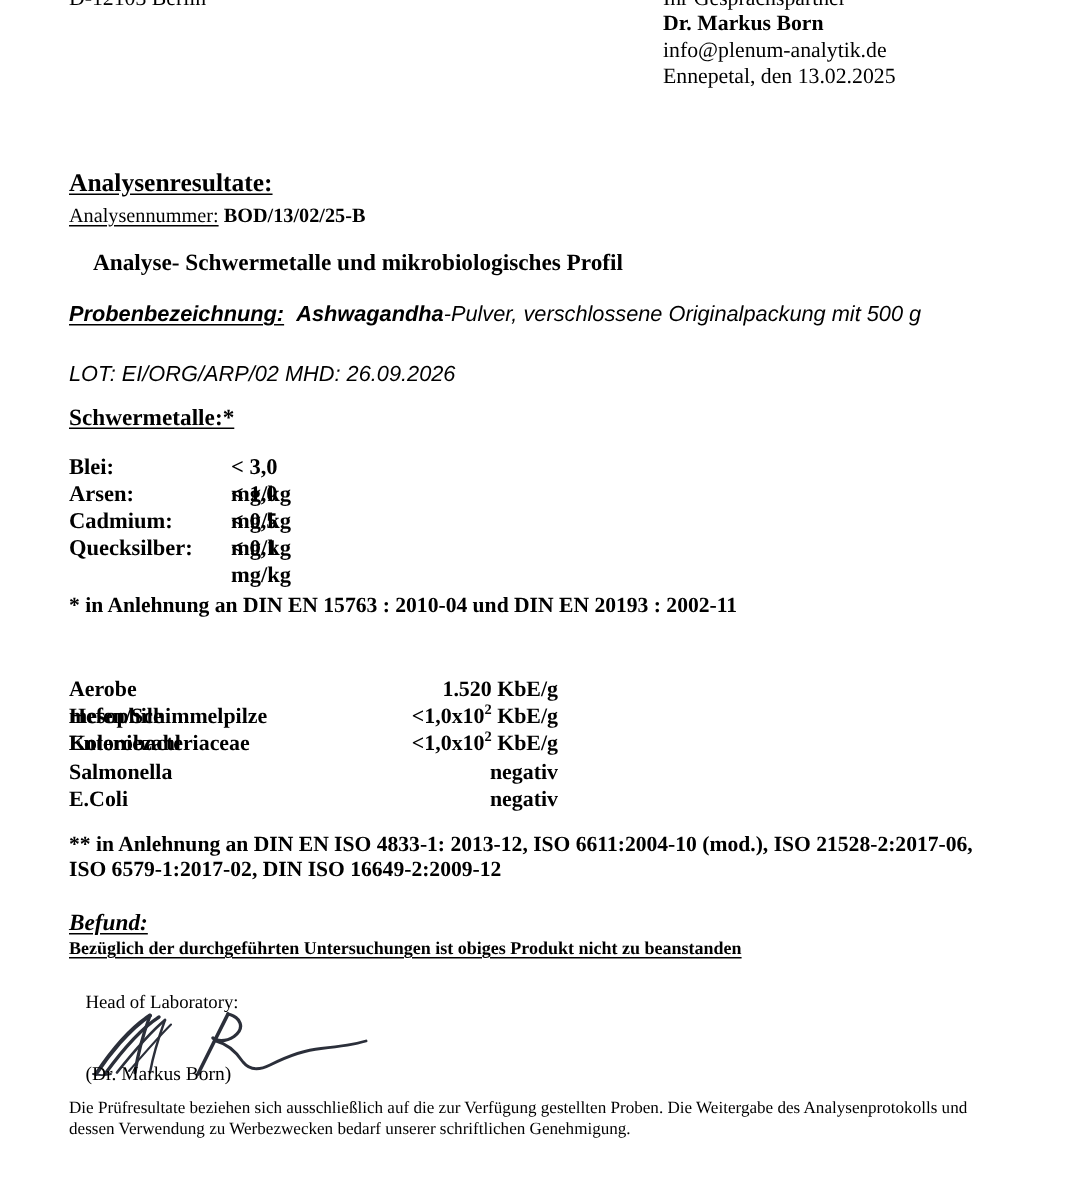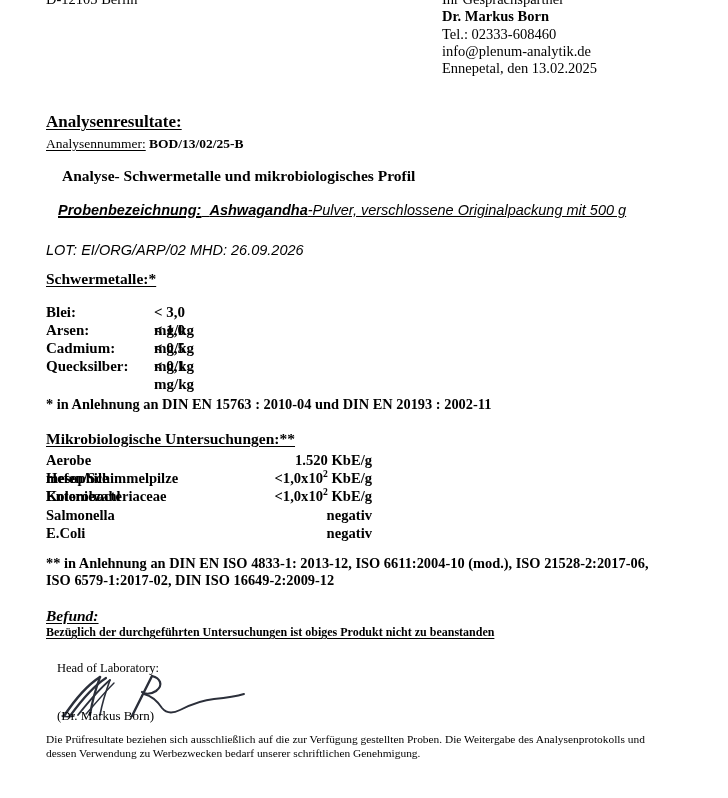--- a/index.html
+++ b/index.html
@@ -131,35 +131,34 @@
 </head>
 <body>
 
 <div class="page">
 
   <div class="hdr-left">D-12103 Berlin</div>
 
   <div class="hdr-right">
     <div>Ihr Gesprächspartner</div>
     <div class="b">Dr. Markus Born</div>
-    <div>Tel.: 02333-608460</div>
     <div>info@plenum-analytik.de</div>
     <div>Ennepetal, den 13.02.2025</div>
   </div>
 
   <div class="blk h-main" style="left:46px; top:112px;">Analysenresultate:</div>
 
   <div class="blk anr" style="left:46px; top:136px;">
     <span class="lbl">Analysennummer:</span>
     <span class="val">BOD/13/02/25-B</span>
   </div>
 
   <div class="blk h-sub" style="left:32px; top:167px;margin-left:30px;">Analyse- Schwermetalle und mikrobiologisches Profil</div>
 
-  <div class="blk sansline" style="left:58px; top:202px;text-decoration:underline;">
+  <div class="blk sansline" style="left:46px; top:202px;">
     <span class="lblb">Probenbezeichnung:</span><span>&nbsp; </span><span class="strong">Ashwagandha</span><span>-Pulver, verschlossene Originalpackung mit 500 g</span>
   </div>
 
   <div class="blk sansline" style="left:46px; top:242px;">LOT: EI/ORG/ARP/02   MHD: 26.09.2026</div>
 
   <div class="blk sect-head" style="left:46px; top:270px;">Schwermetalle:*</div>
 
   <div class="kv-table metals" style="left:46px; top:303px;">
     <span class="kv-row">
       <span class="k">Blei:</span>
@@ -174,21 +173,20 @@
       <span class="v">&lt; 0,5 mg/kg</span>
     </span>
     <span class="kv-row">
       <span class="k">Quecksilber:</span>
       <span class="v">&lt; 0,1 mg/kg</span>
     </span>
   </div>
 
   <div class="blk note" style="left:46px; top:396px;">* in Anlehnung an DIN EN 15763 : 2010-04 und DIN EN 20193 : 2002-11</div>
 
-  <div class="blk sect-head" style="left:46px; top:430px;">Mikrobiologische Untersuchungen:**</div>
 
   <div class="kv-table micro" style="left:46px; top:451px;">
     <span class="kv-row">
       <span class="k">Aerobe mesophile Koloniezahl</span>
       <span class="v">1.520 KbE/g</span>
     </span>
     <span class="kv-row">
       <span class="k">Hefen/Schimmelpilze</span>
       <span class="v"><span>&lt;1,0x10</span><sup>2</sup><span> KbE/g</span></span>
     </span>

